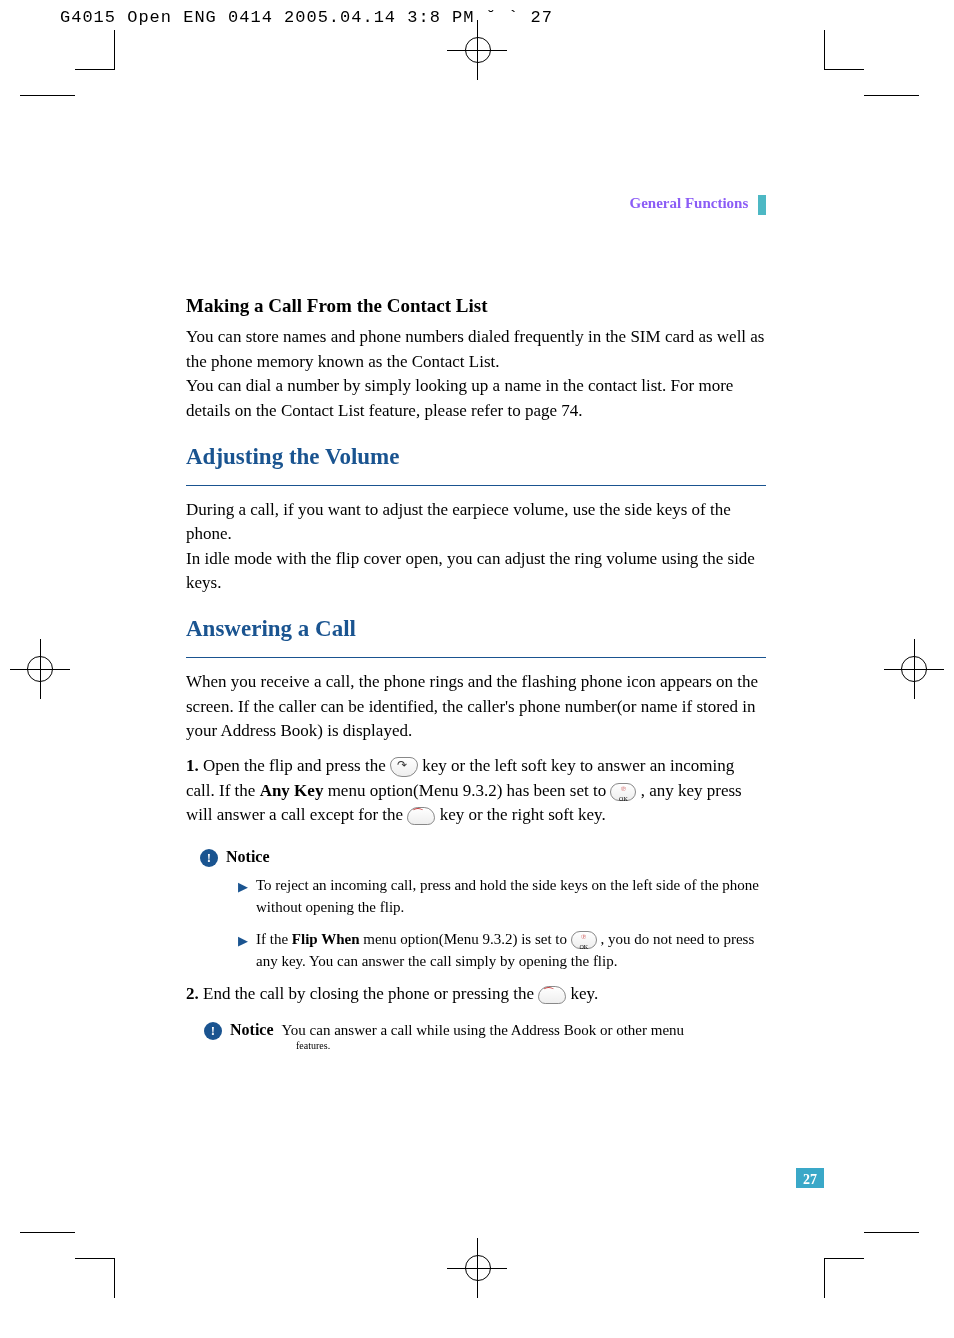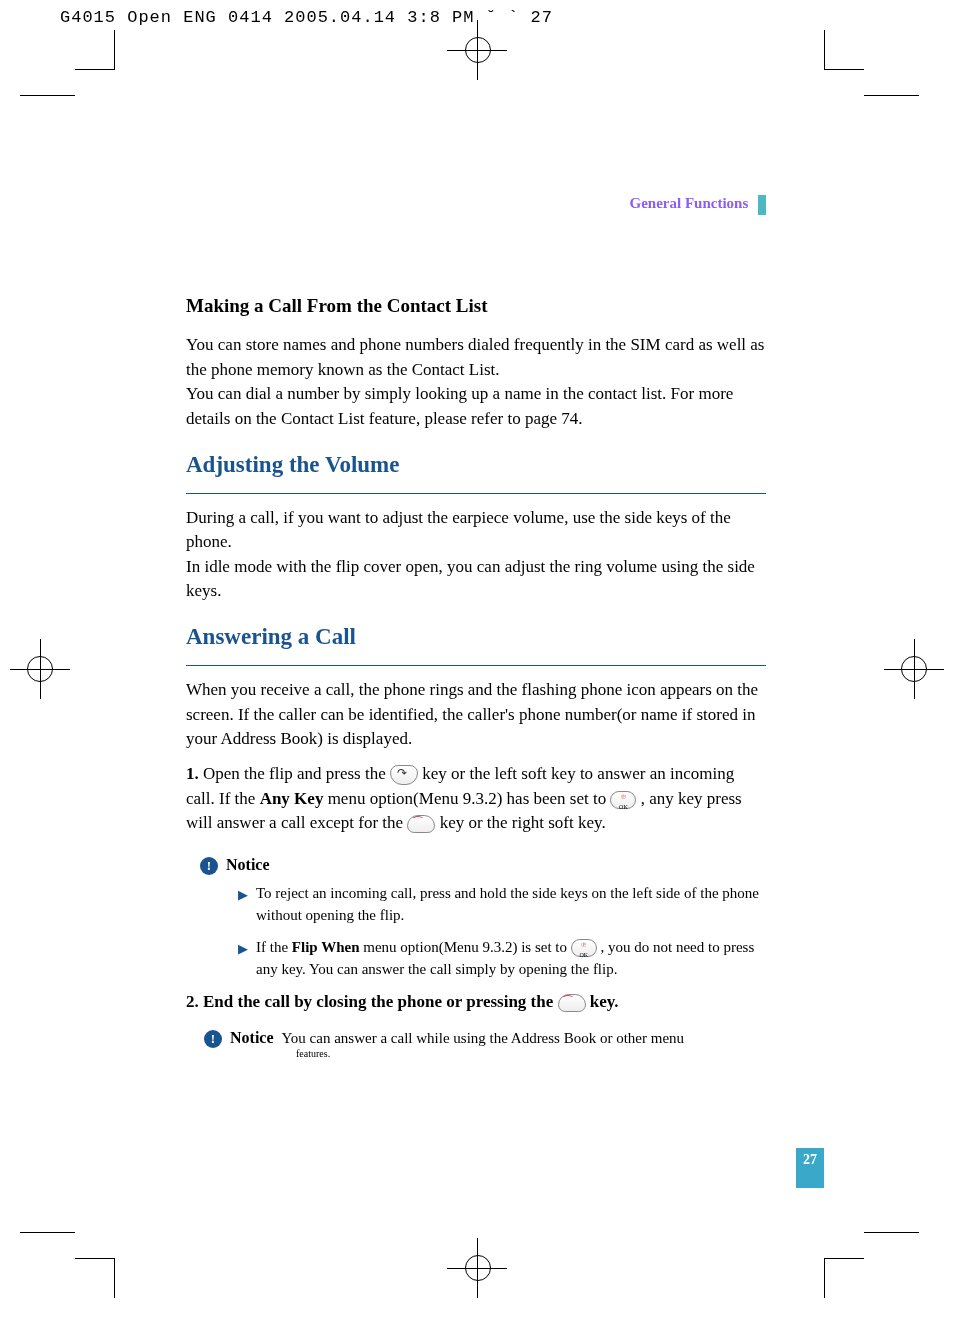--- a/index.html
+++ b/index.html
@@ -147,21 +147,21 @@
       width: 8px;
       height: 20px;
       background: #4db8c4;
       vertical-align: middle;
       margin-left: 6px;
     }
     .subheading {
       font-size: 19px;
       font-weight: bold;
       font-family: Georgia, serif;
-      margin-bottom: 16px;
+      margin-bottom: 8px;
     }
     .heading {
       font-size: 23px;
       font-weight: bold;
       color: #1a5490;
       font-family: Georgia, serif;
       border-bottom: 1px solid #1a5490;
       padding-bottom: 15px;
       margin-bottom: 12px;
       margin-top: 20px;
@@ -258,21 +258,21 @@
       font-size: 8px;
       text-align: center;
       line-height: 9px;
       padding-top: 0;
     }
     .page-num-box {
       position: absolute;
       bottom: 150px;
       right: 130px;
       width: 28px;
-      height: 40px;
+      height: 20px;
       background: #3aa8c8;
       color: #fff;
       font-weight: bold;
       font-size: 14px;
       text-align: center;
       line-height: 24px;
     }
     .notice-inline {
       margin-top: 14px;
       padding-left: 18px;
@@ -353,21 +353,21 @@
       </div>
       <div class="notice-item">
         <span class="arrow-bullet">▶</span>
         <span>If the </span><b>Flip When</b><span> menu option(Menu 9.3.2) is set to </span>
         <span class="key-ok"><span style="color:#c94545;font-size:7px;">℗</span><br><span style="font-size:6px;">OK</span></span>
         <span> , you do not need to press any key. You can answer the call simply by opening the flip.</span>
       </div>
     </div>
   </div>
 
-  <div class="body-text" style="margin-top:4px;font-weight:bold;">
+  <div class="body-text" style="margin-top:4px;">
     <b>2.</b><span> End the call by closing the phone or pressing the </span>
     <span class="key-end"></span><span> key.</span>
   </div>
 
   <div class="notice-inline">
     <span class="note-icon">!</span>
     <span class="note-label">Notice</span>
     <span class="notice-inline-text">You can answer a call while using the Address Book or other menu</span>
     <div class="notice-indent">features.</div>
   </div>

